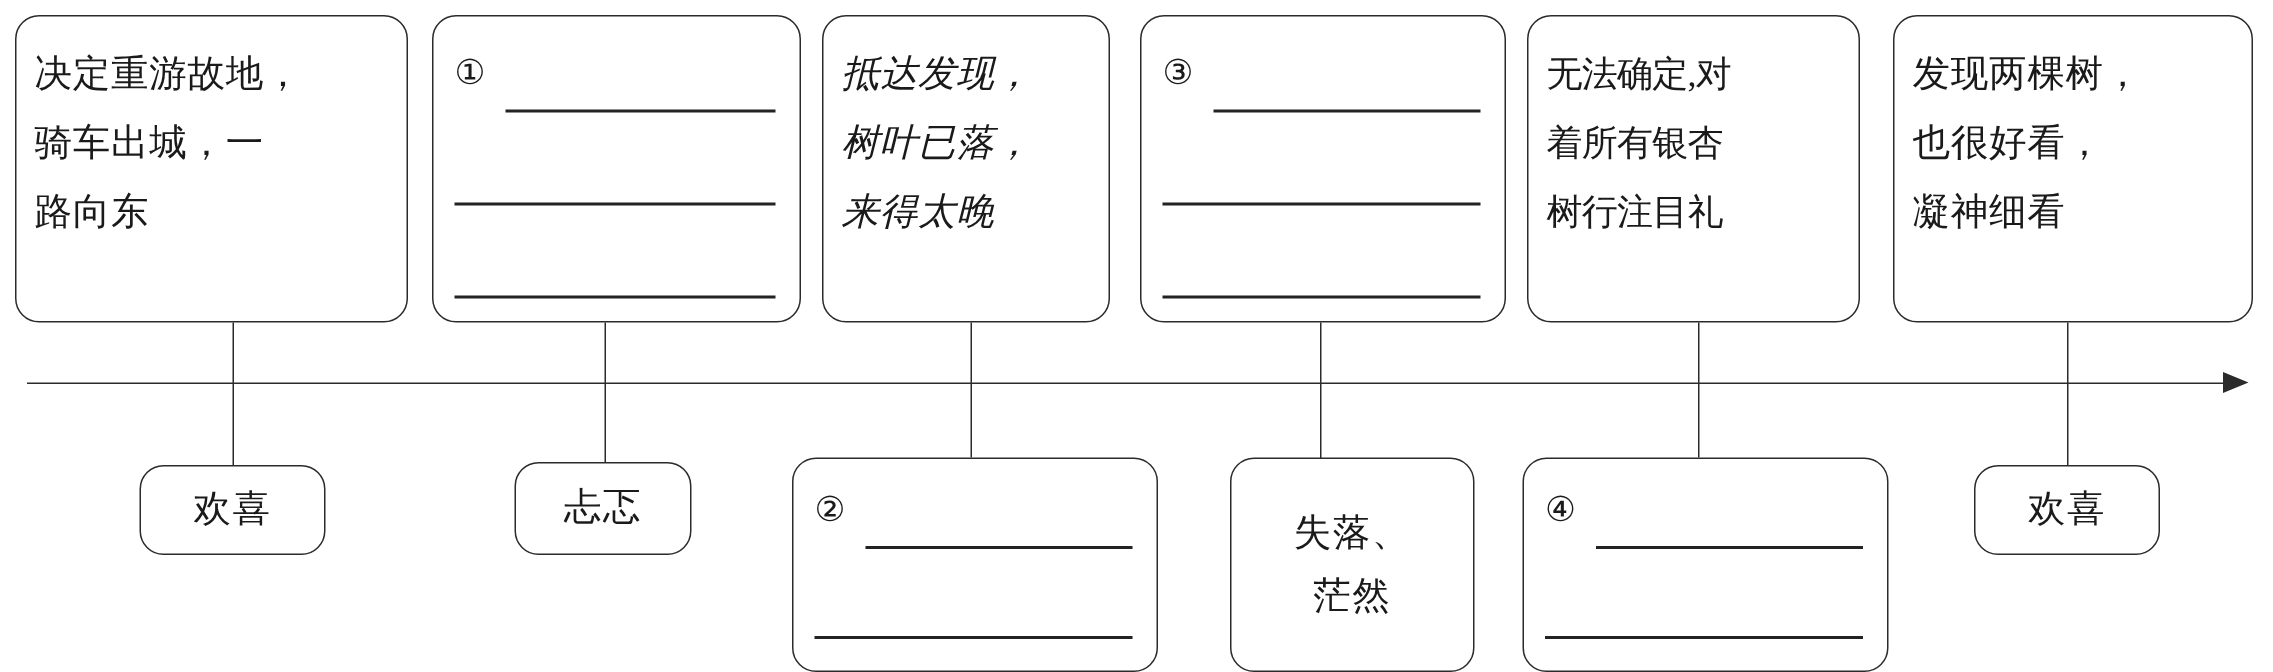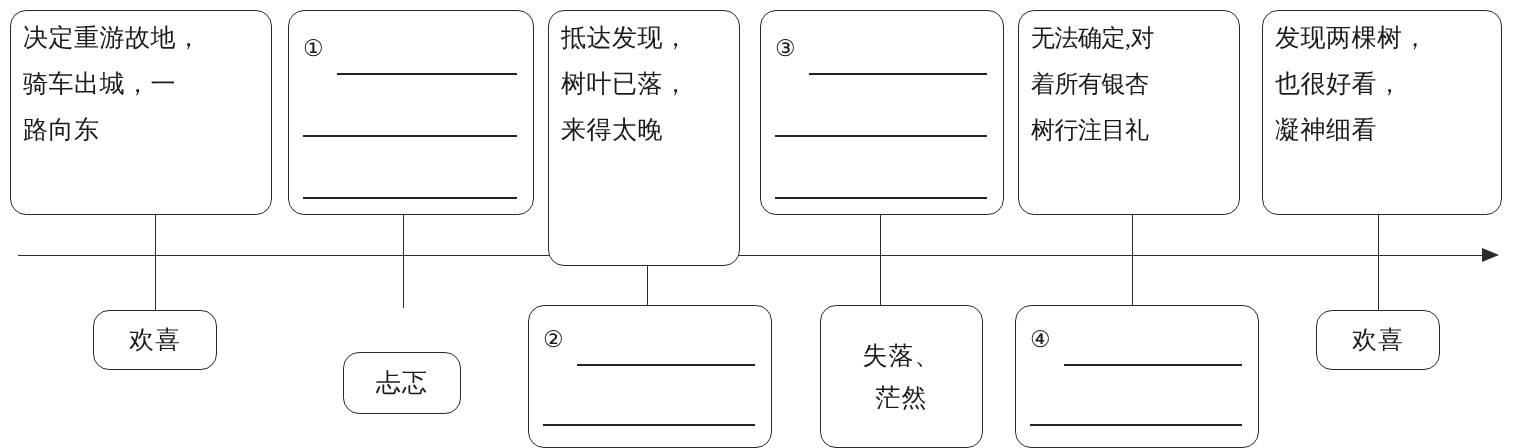--- a/index.html
+++ b/index.html
@@ -28,21 +28,21 @@
     position: absolute;
     box-sizing: border-box;
     border: 1.6px solid #2b2b2b;
     border-radius: 16px;
     background: #ffffff;
     z-index: 3;
   }
 
   
   .event-box {
-    padding: 4px 10px 8px 12px;
+    padding: 16px 10px 8px 12px;
   }
   .event-text {
     font-size: 25px;
     line-height: 46px;
     letter-spacing: 0.5px;
     white-space: pre-wrap;
     display: block;
   }
   .event-text.tight {
     letter-spacing: -0.5px;
@@ -115,21 +115,21 @@
 路向东</span>
   </div>
 
   <div class="node event-box blank-box" style="left:288px; top:10px; width:246px; height:205px;">
     <span class="circle-num" style="top:26px;">①</span>
     <div class="rule" style="left:48px; top:62px; width:180px;"></div>
     <div class="rule" style="left:14px; top:124px; width:214px;"></div>
     <div class="rule" style="left:14px; top:186px; width:214px;"></div>
   </div>
 
-  <div class="node event-box" style="left:548px; top:10px; width:192px; height:256px;">
+  <div class="node event-box" style="left:548px; top:10px; width:192px; height:205px;font-style:italic;">
     <span class="event-text">抵达发现，
 树叶已落，
 来得太晚</span>
   </div>
 
   <div class="node event-box blank-box" style="left:760px; top:10px; width:244px; height:205px;">
     <span class="circle-num" style="top:26px;">③</span>
     <div class="rule" style="left:48px; top:62px; width:178px;"></div>
     <div class="rule" style="left:14px; top:124px; width:212px;"></div>
     <div class="rule" style="left:14px; top:186px; width:212px;"></div>
@@ -154,21 +154,21 @@
   <div class="connector" style="left:403px; top:215px; height:93px;"></div>
   <div class="connector" style="left:647px; top:215px; height:90px;"></div>
   <div class="connector" style="left:880px; top:215px; height:95px;"></div>
   <div class="connector" style="left:1132px; top:215px; height:90px;"></div>
   <div class="connector" style="left:1378px; top:215px; height:95px;"></div>
 
   <div class="node emo-box" style="left:93px; top:310px; width:124px; height:60px;">
     <span class="emo-text">欢喜</span>
   </div>
 
-  <div class="node emo-box" style="left:343px; top:308px; width:118px; height:62px;margin-top:44px;">
+  <div class="node emo-box" style="left:343px; top:308px; width:118px; height:62px;">
     <span class="emo-text">忐忑</span>
   </div>
 
   <div class="node blank-box" style="left:528px; top:305px; width:244px; height:143px;">
     <span class="circle-num" style="top:22px;">②</span>
     <div class="rule" style="left:48px; top:58px; width:178px;"></div>
     <div class="rule" style="left:14px; top:118px; width:212px;"></div>
   </div>
 
   <div class="node emo-box" style="left:820px; top:305px; width:163px; height:143px;">

